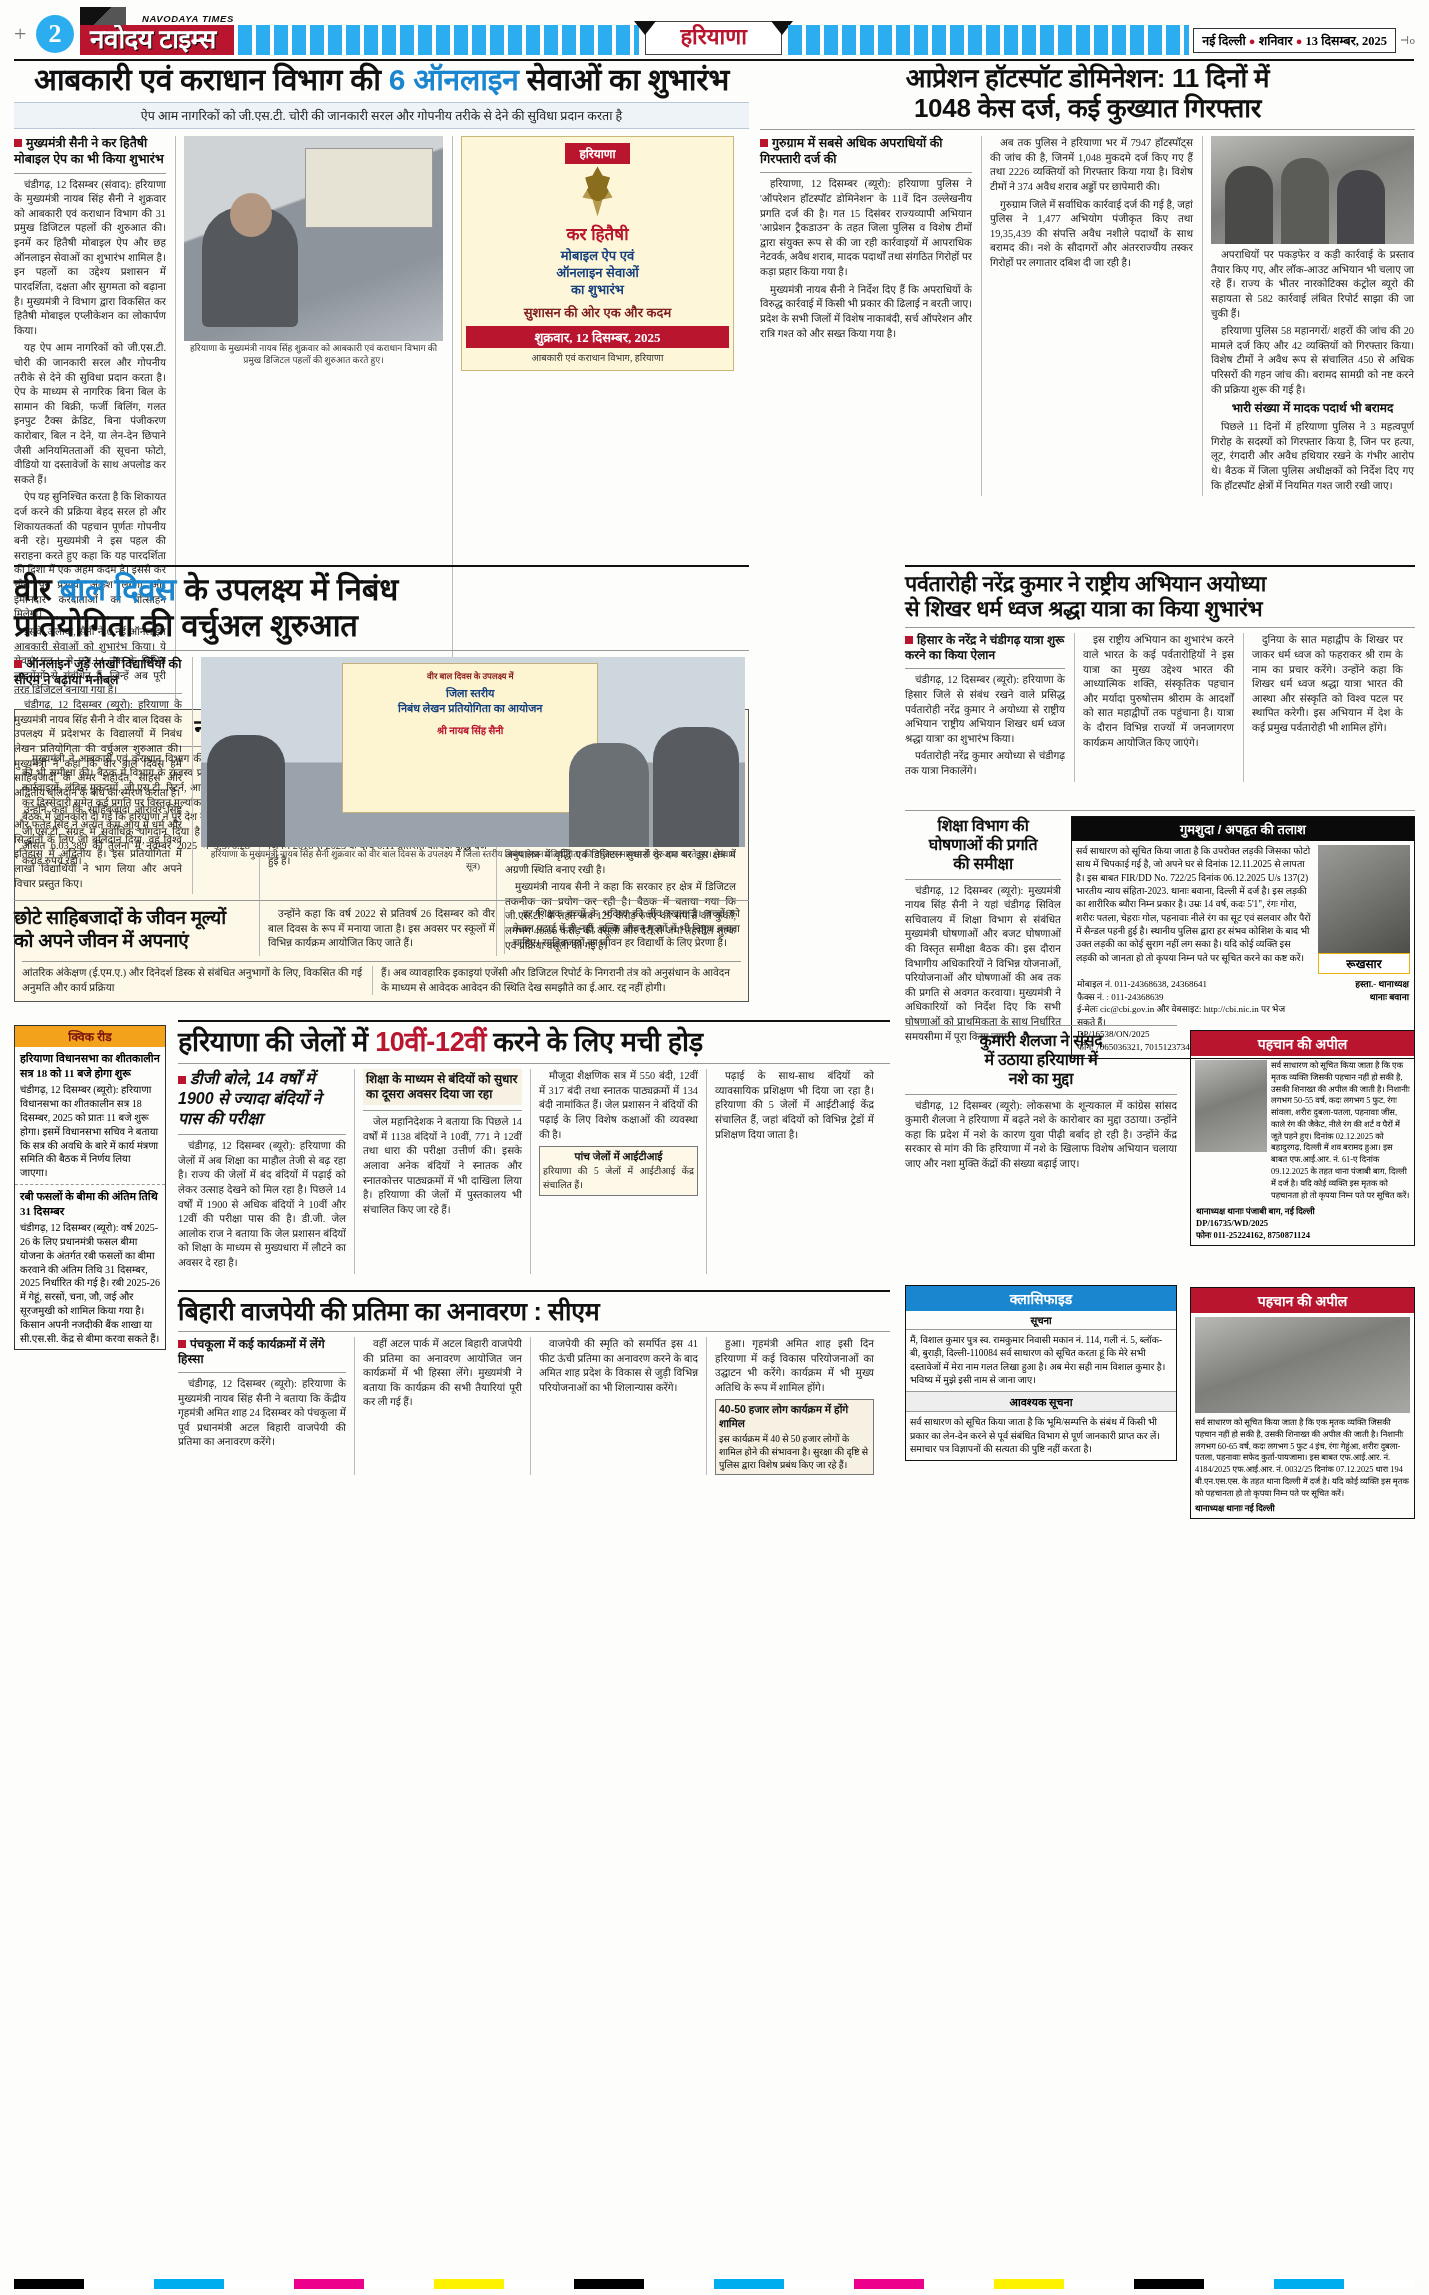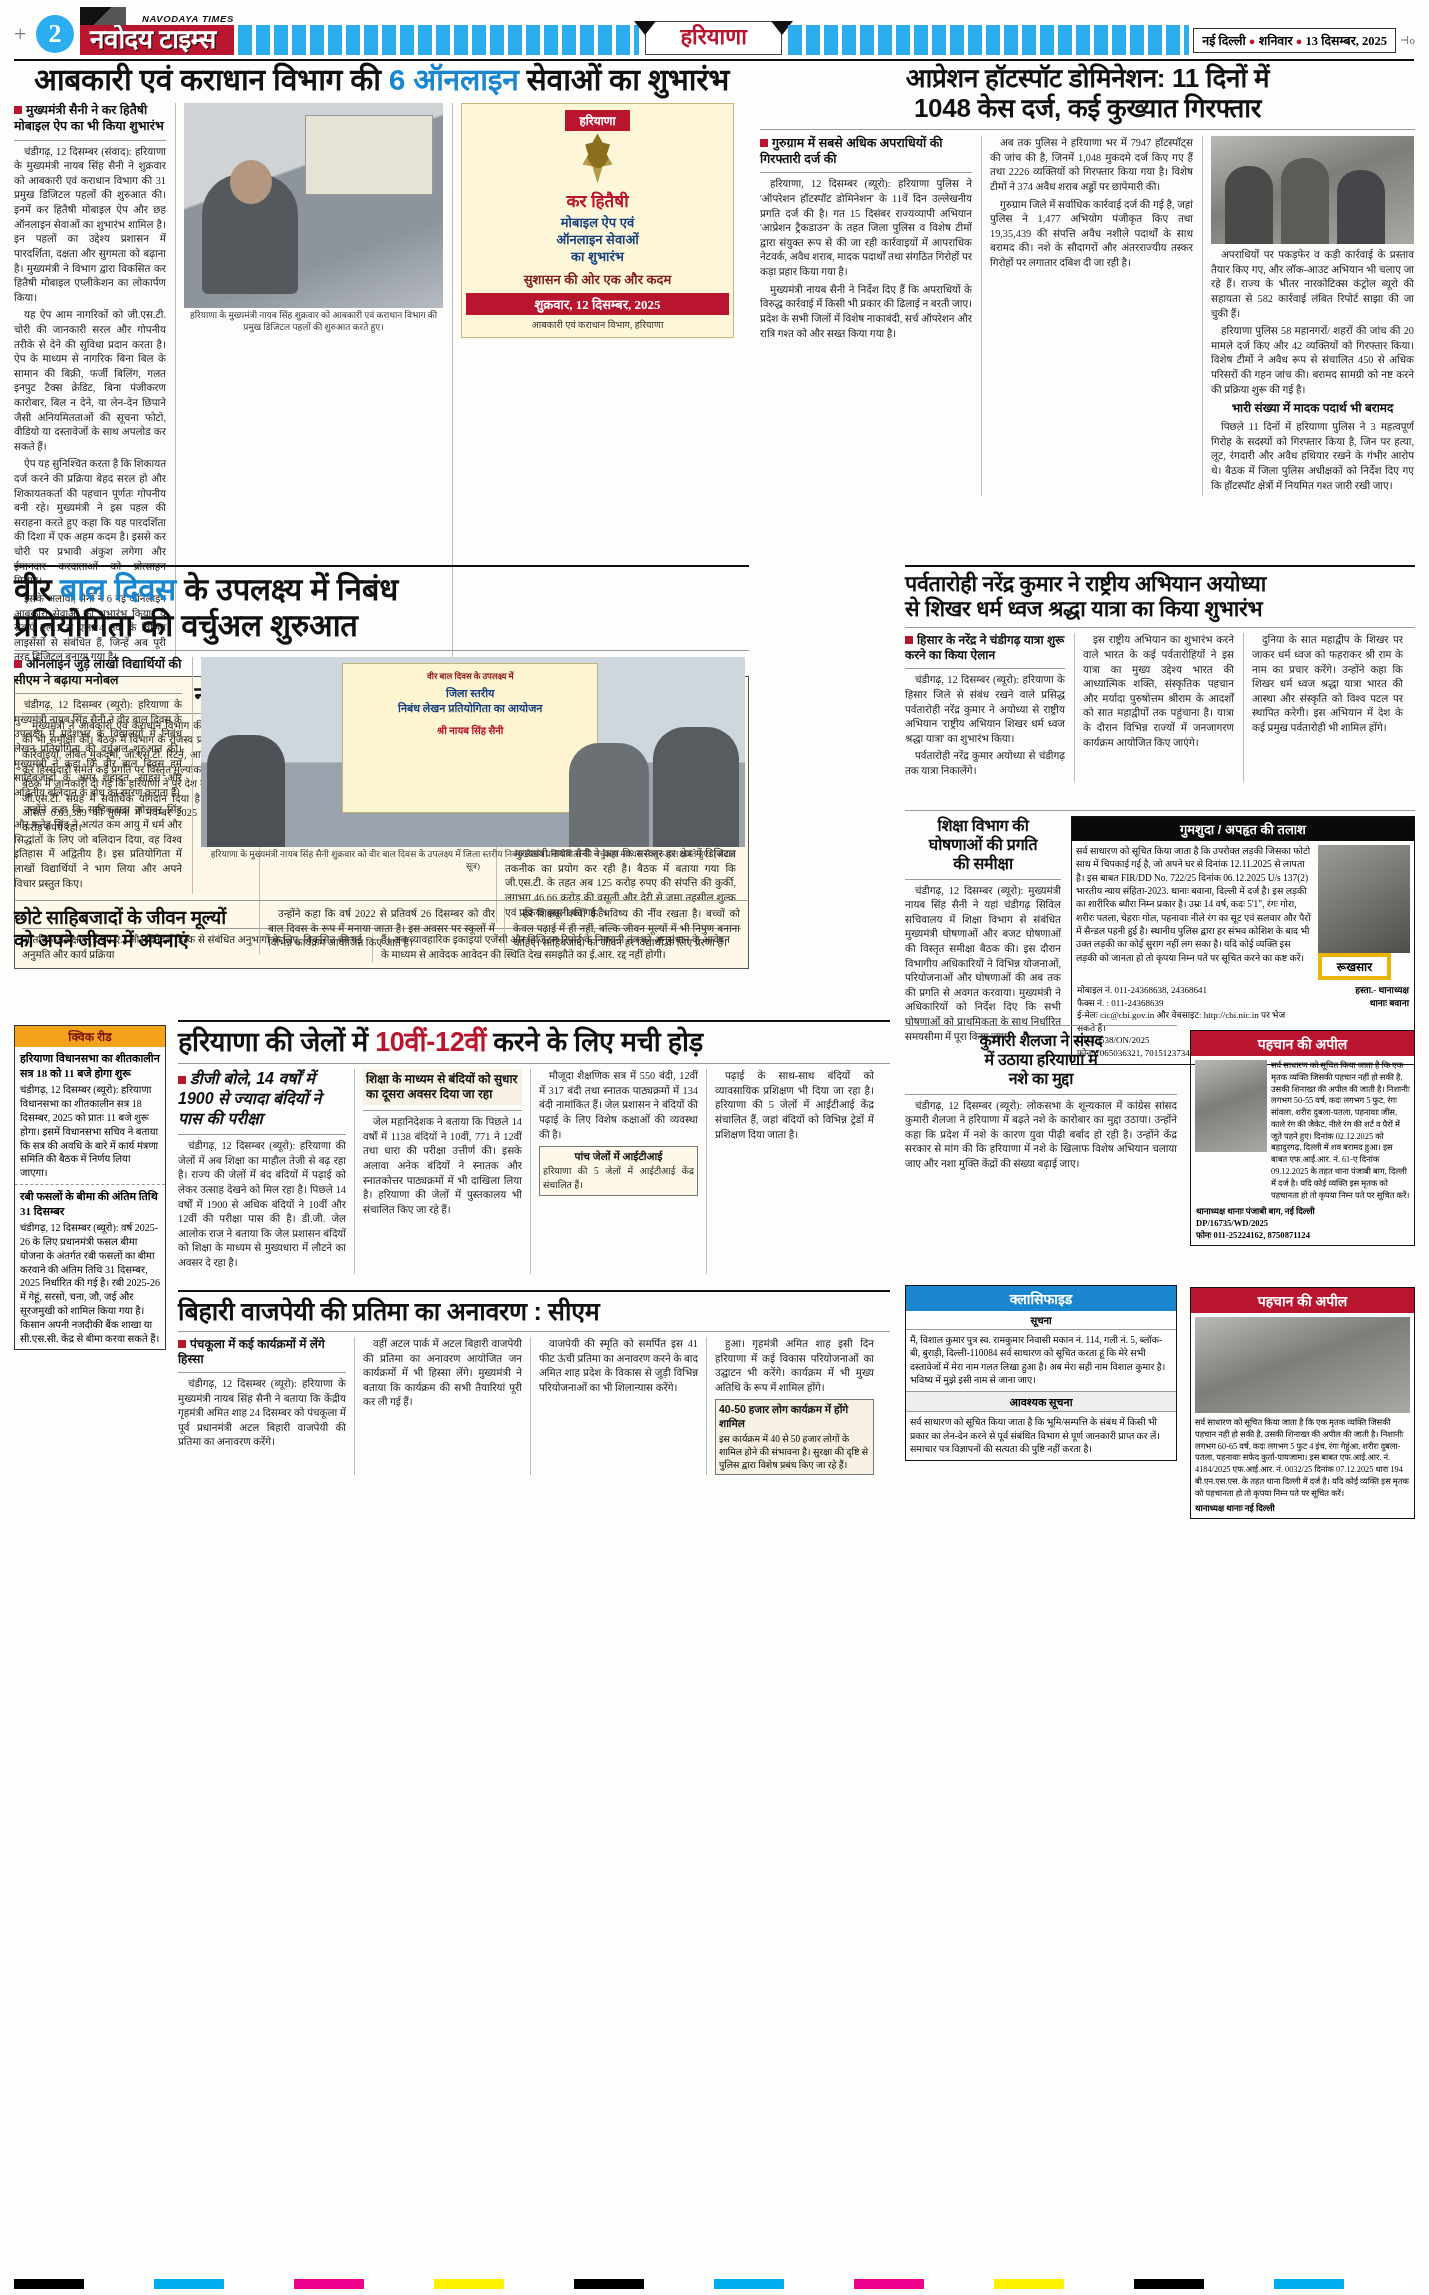--- a/index.html
+++ b/index.html
@@ -123,22 +123,22 @@
   .qr-item b { font-size:11px; display:block; margin-bottom:2px;}
 
   .classified-head { background:#1b86d0; color:#fff; font-weight:bold; text-align:center;
     font-size:14px; padding:3px 0; font-family:"Liberation Sans",sans-serif;}
   .notice-box { border:1px solid #333; padding:4px; font-size:9.4px; line-height:1.42; }
 
   .missing-head { background:#0a0a0a; color:#fff; text-align:center; font-weight:bold;
     font-size:13px; padding:3px 0; font-family:"Liberation Sans",sans-serif;}
   .mug { width:92px;height:108px;background:linear-gradient(150deg,#9b9b97,#4d4d4a);
     display:flex;align-items:flex-end;justify-content:center; }
-  .mugname { background:#fff;border:4px solid #eab308;font-weight:bold;font-size:12px;
-    text-align:center;padding:1px 0;width:73px; font-family:"Liberation Sans",sans-serif;}
+  .mugname { background:#fff;border:1px solid #eab308;font-weight:bold;font-size:12px;
+    text-align:center;padding:1px 0;width:92px; font-family:"Liberation Sans",sans-serif;}
 
   .bottomstrip { position:absolute; left:14px; bottom:6px; width:1400px; height:10px;
     display:flex; }
   .bottomstrip i { flex:1; height:10px; }
   .redtxt { color:#b9152f; }
 </style>
 </head>
 <body>
 
 <div id="page">
@@ -163,20 +163,23 @@
       <span class="dot">●</span>
       <span>13 दिसम्बर, 2025</span>
     </div>
     <span class="edge-mark">⊣o</span>
   </div>
   <div style="position:absolute;left:14px;top:59px;width:1400px;border-top:2px solid #111;"></div>
 
   <div class="zone" id="pkgA">
     <div class="hl h1a">
       <span>आबकारी एवं कराधान विभाग की </span><span class="blue">6 ऑनलाइन</span><span> सेवाओं का शुभारंभ</span>
+    </div>
+    <div style="background:#eef3f8;margin-top:6px;padding:4px 0;border-top:1px solid #b9c7d6;border-bottom:1px solid #b9c7d6;">
+      <div class="sub-it">ऐप आम नागरिकों को जी.एस.टी. चोरी की जानकारी सरल और गोपनीय तरीके से देने की सुविधा प्रदान करता है</div>
     </div>
 
     <div class="cols3" style="margin-top:7px;">
 
       <div style="width:152px;">
         <div class="bullet-head">
           <span class="bsq"></span><span>मुख्यमंत्री सैनी ने कर हितैषी मोबाइल ऐप का भी किया शुभारंभ</span>
         </div>
         <div style="border-top:1px solid #999;margin:5px 0 4px;"></div>
         <div class="body-col">

